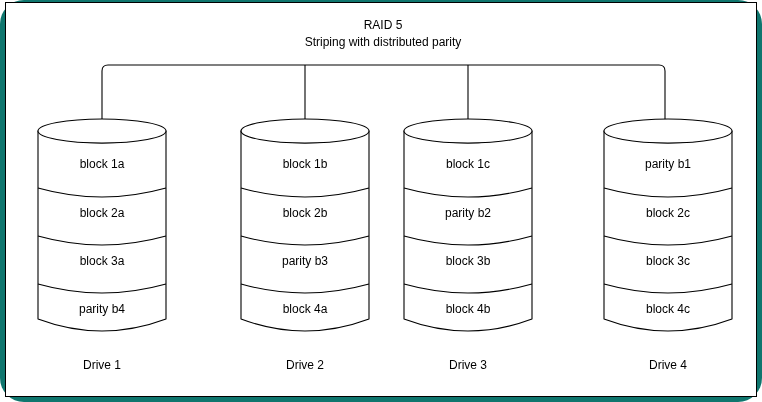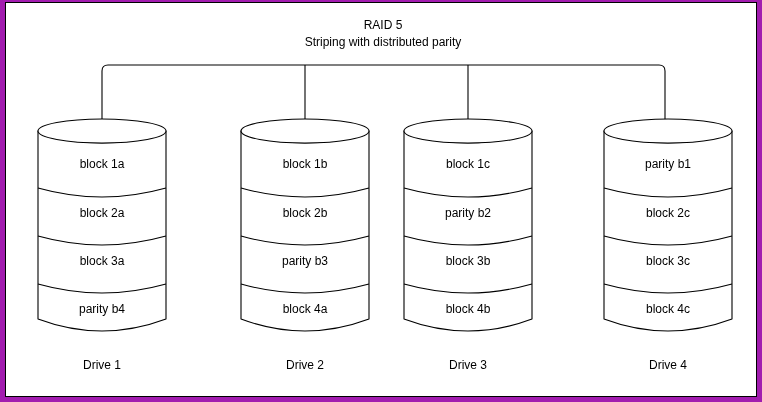--- a/index.html
+++ b/index.html
@@ -11,21 +11,22 @@
   body {
     font-family: "Liberation Sans", sans-serif;
     width: 762px;
     height: 402px;
     overflow: hidden;
   }
   #diagram-root {
     position: relative;
     width: 762px;
     height: 402px;
-    background: #a21caf;
+    background: #0f766e;
+    border-radius: 24px;
   }
   #diagram-svg {
     position: absolute;
     top: 0;
     left: 0;
     width: 762px;
     height: 402px;
     display: block;
   }
   .frame-rect {

